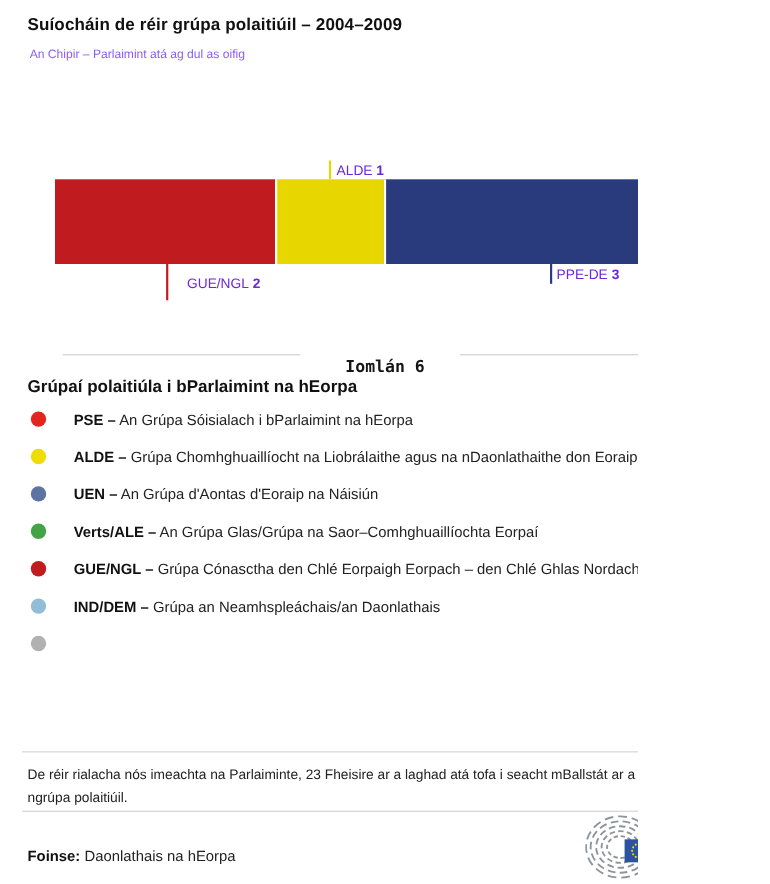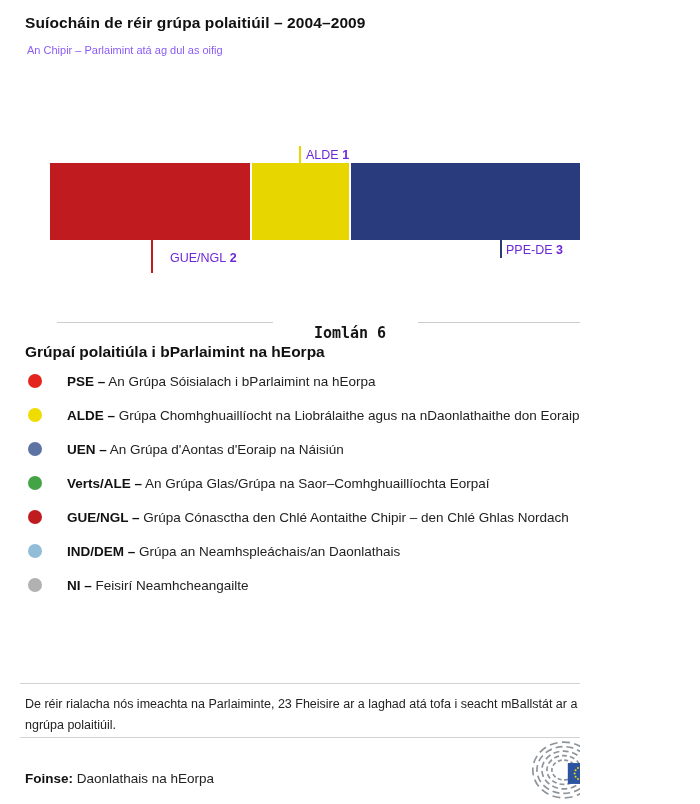--- a/index.html
+++ b/index.html
@@ -94,29 +94,28 @@
     <li class="legend-item">
       <span class="dot" style="background: rgb(93, 115, 163);"></span>
       <span class="legend-text"><b>UEN –</b> <span>An Grúpa d'Aontas d'Eoraip na Náisiún</span></span>
     </li>
     <li class="legend-item">
       <span class="dot" style="background: rgb(69, 163, 71);"></span>
       <span class="legend-text"><b>Verts/ALE –</b> <span>An Grúpa Glas/Grúpa na Saor–Comhghuaillíochta Eorpaí</span></span>
     </li>
     <li class="legend-item">
       <span class="dot" style="background: rgb(192, 27, 30);"></span>
-      <span class="legend-text"><b>GUE/NGL –</b> <span>Grúpa Cónasctha den Chlé Aontaithe Chipir – den Chlé Ghlas Nordach</span></span>
+      <span class="legend-text"><b>GUE/NGL –</b> <span>Grúpa Cónasctha den Chlé Eorpaigh Eorpach – den Chlé Ghlas Nordach</span></span>
     </li>
     <li class="legend-item">
       <span class="dot" style="background: rgb(146, 189, 216);"></span>
       <span class="legend-text"><b>IND/DEM –</b> <span>Grúpa an Neamhspleáchais/an Daonlathais</span></span>
     </li>
     <li class="legend-item">
       <span class="dot" style="background: rgb(177, 177, 177);"></span>
-      <span class="legend-text"><b>NI –</b> <span>Feisirí Neamhcheangailte</span></span>
     </li>
   </ul>
 
   <div class="divider divider-1"></div>
   <p class="footnote">De réir rialacha nós imeachta na Parlaiminte, 23 Fheisire ar a laghad atá tofa i seacht mBallstát ar a laghad a bheidh i ngrúpa polaitiúil.</p>
   <div class="divider divider-2"></div>
 
   <p class="source"><b>Foinse:</b> <span>Daonlathais na hEorpa</span></p>
 
   <div class="logo">

